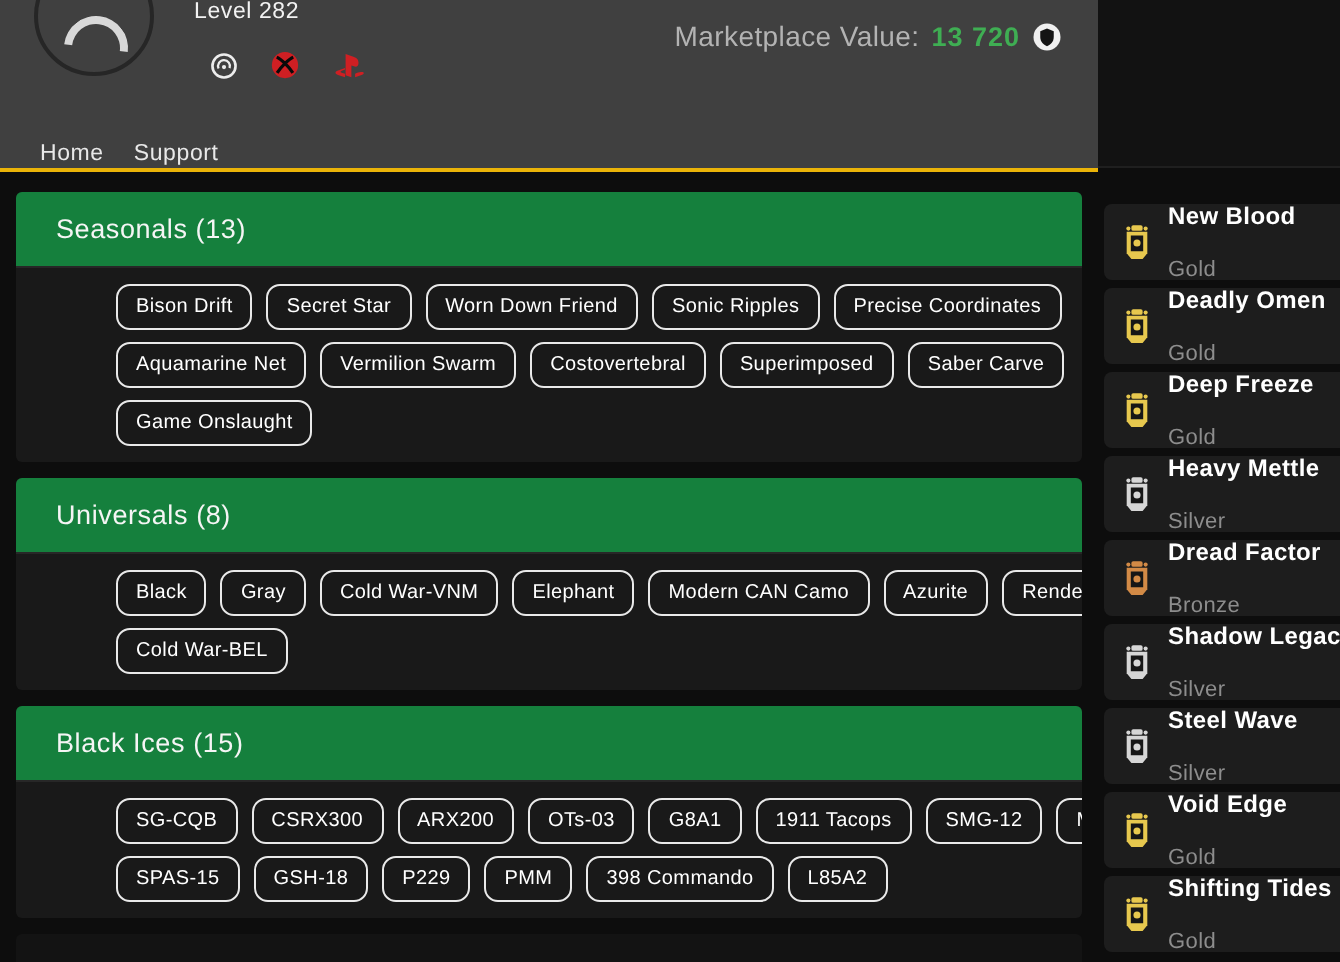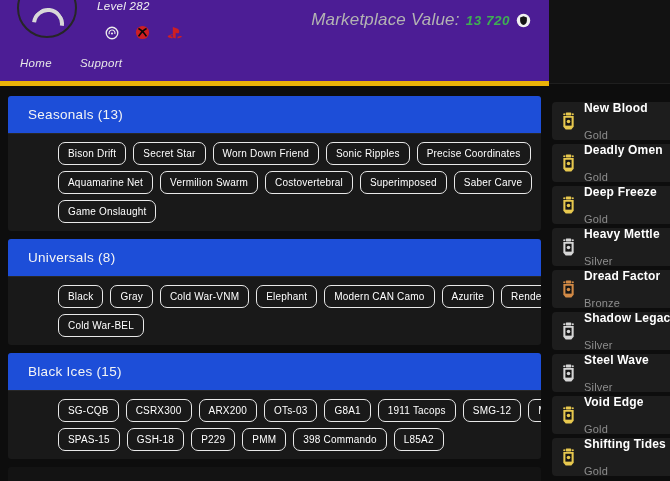--- a/index.html
+++ b/index.html
@@ -8,40 +8,40 @@
     position:relative;
     background:#0d0d0d;
     font-family:"Liberation Sans","DejaVu Sans",sans-serif;
     color:#fff;
   }
   
   .main-col { position:absolute; left:0; top:0; width:549px; height:481px; background:#0d0d0d; }
   .side-col { position:absolute; left:549px; top:0; width:121px; height:481px; background:#0d0d0d; overflow:hidden; }
 
   
-  .hero { position:relative; height:86px; background:#4c1d95; border-bottom:5px solid #eab308;font-style:italic; }
+  .hero { position:relative; height:86px; background:#404040; border-bottom:2px solid #eab308; }
   .avatar-ring { position:absolute; left:17px; top:-22px; width:60px; height:60px;
     border:2px solid #262626; border-radius:50%; }
   .avatar-spinner { position:absolute; left:32px; top:8px; width:32px; height:32px;
     border:4px solid transparent; border-top-color:#d8d8d8; border-right-color:#d8d8d8;
     border-radius:50%; transform:rotate(-38deg); }
   .level { position:absolute; left:97px; top:0; font-size:11.5px; color:#f2f2f2; letter-spacing:.3px; }
   .platforms { position:absolute; left:105px; top:25px; display:flex; gap:16px; align-items:center; }
   .platforms span { display:flex; align-items:center; }
   .mkt { position:absolute; top:10px; right:18px; display:flex; align-items:center; gap:6px; }
-  .mkt-label { font-size:17px; color:#b3b3b3; letter-spacing:.2px; }
+  .mkt-label { font-size:14px; color:#b3b3b3; letter-spacing:.2px; }
   .mkt-value { font-size:13.5px; font-weight:bold; letter-spacing:.5px; }
   .created { position:absolute; top:34px; right:18px; font-size:11.5px; color:#8c8c8c; letter-spacing:.2px; }
-  .nav { position:absolute; left:20px; bottom:12px; display:flex; gap:28px; }
+  .nav { position:absolute; left:20px; bottom:1px; display:flex; gap:15px; }
   .nav a { font-size:11.5px; color:#e8e8e8; text-decoration:none; letter-spacing:.3px; cursor:pointer; }
 
   
   .content { padding:10px 0 0 8px; }
   .section { width:533px; background:#191919; border-radius:3px; margin-bottom:8px; overflow:hidden; }
-  .section-header { height:38px; background:#1d4ed8; border-bottom:1px solid #272727;
+  .section-header { height:38px; background:#15803d; border-bottom:1px solid #272727;
     display:flex; align-items:center; padding-left:20px; }
   .section-title { font-size:13.5px; font-weight:500; color:#f5f5f5; letter-spacing:.3px; }
   .section-body { padding:8px 4px; }
   .chip-row { display:flex; gap:7px; margin-bottom:6px;padding-left:46px; }
   .chip-row:last-child { margin-bottom:0;align-items:flex-end; }
   .chip { height:23px; background:transparent; border:1.5px solid #e9e9e9; border-radius:7px;
     color:#fff; font-size:10px; font-weight:500; letter-spacing:.2px; padding:0 9px;
     display:flex; align-items:center; white-space:nowrap; cursor:pointer;
     font-family:"Liberation Sans","DejaVu Sans",sans-serif; }
   .stub { height:14px; background:#131313; border-radius:3px 3px 0 0; margin-bottom:0; }

